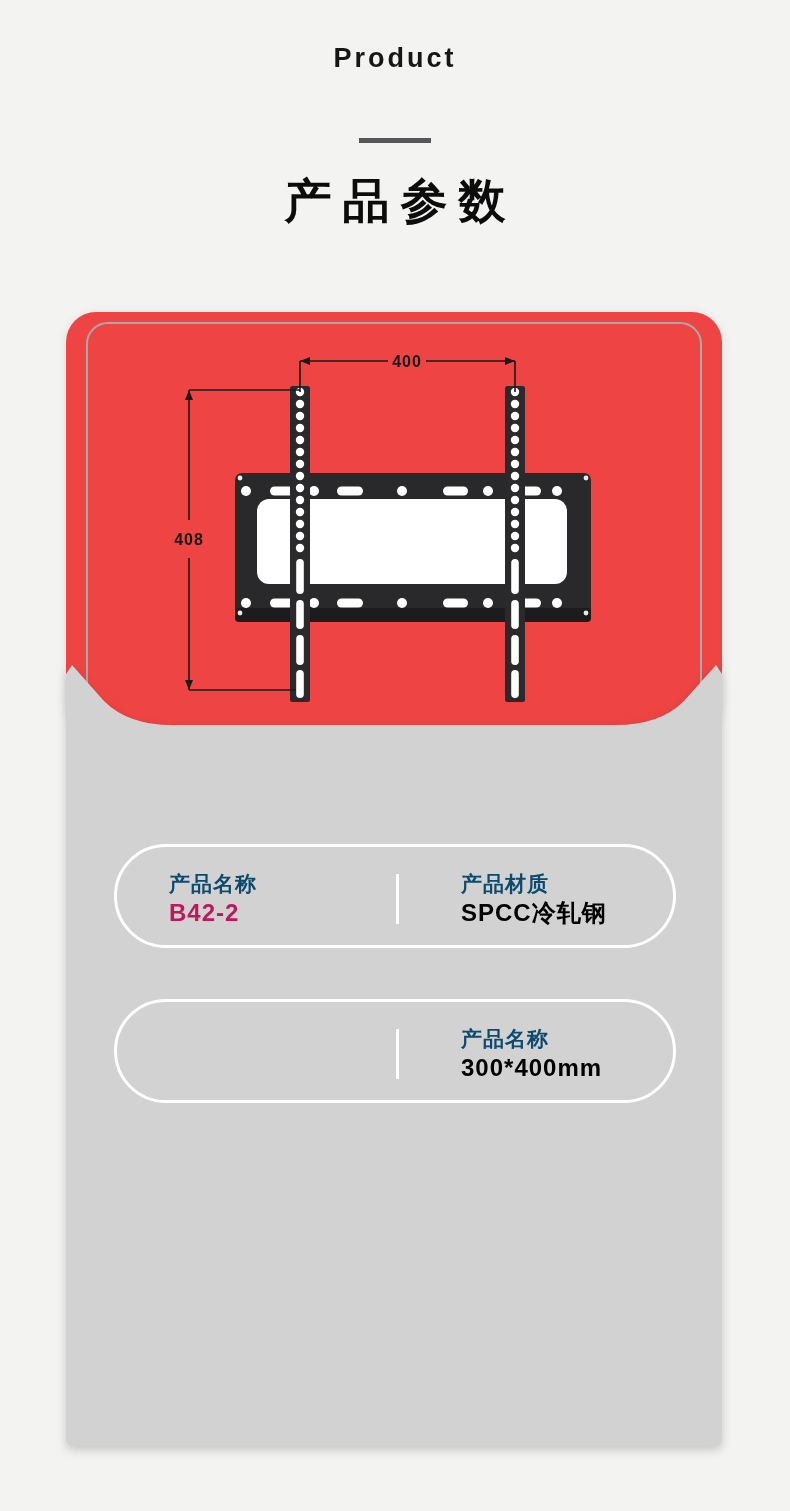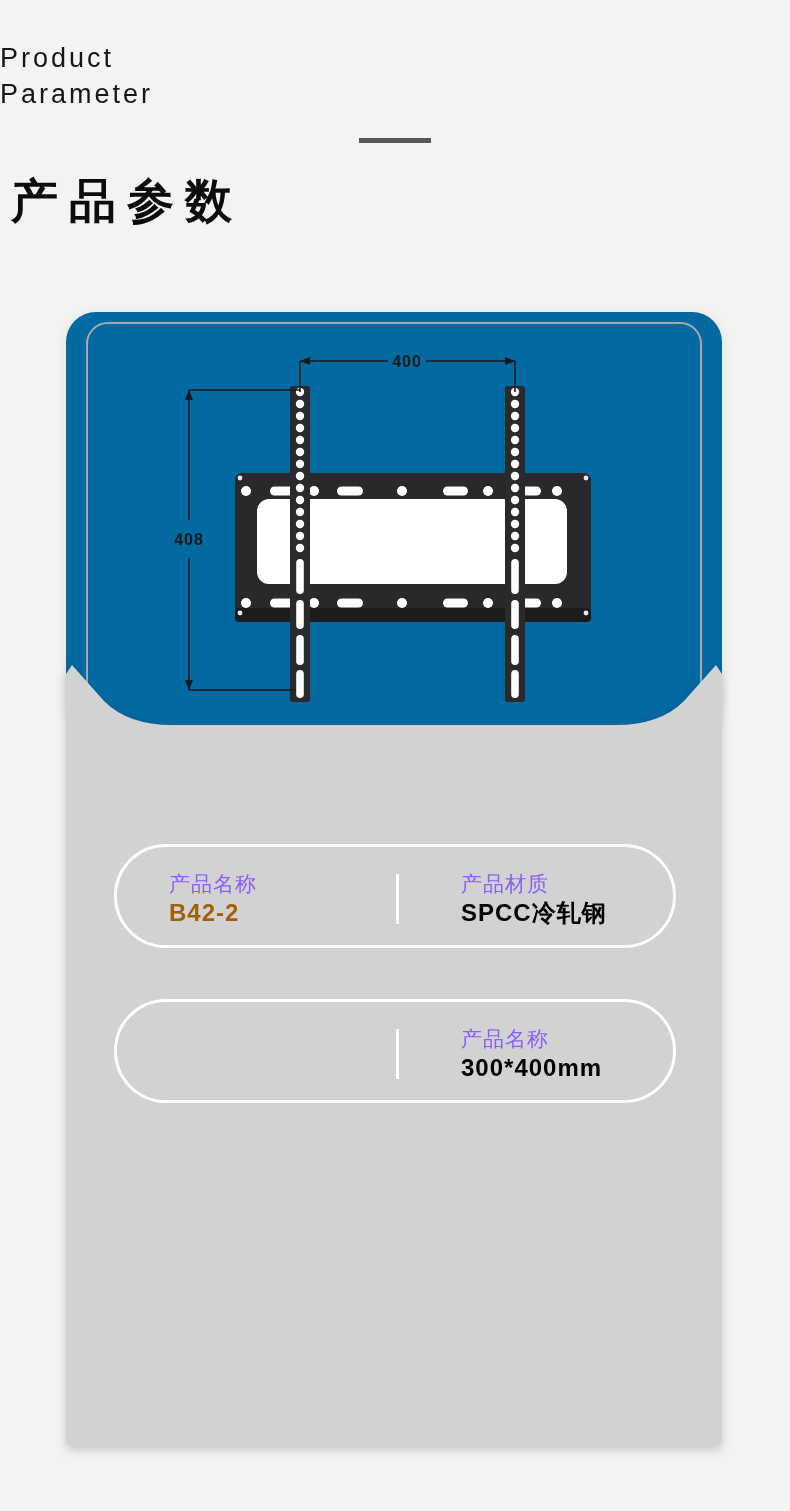--- a/index.html
+++ b/index.html
@@ -9,37 +9,37 @@
     background:#f3f3f2;
     font-family:"Liberation Sans","DejaVu Sans",sans-serif;
     position:relative;
     overflow:hidden;
   }
   .page { position:absolute; inset:0; }
 
   
   .title-en {
     position:absolute; top:40px; left:0; width:100%;
-    font-size:27px; font-weight:normal;
+    text-align:center; font-size:27px; font-weight:bold;
     letter-spacing:3px; line-height:36px; color:#161616;
   }
   .accent-bar {
     position:absolute; top:138px; left:359px;
     width:72px; height:5px; background:#57575a;
   }
   .title-zh {
     position:absolute; top:172px; left:0; width:100%;
-    font-size:47px; font-weight:bold;
+    text-align:center; font-size:47px; font-weight:bold;
     letter-spacing:11px; text-indent:11px; color:#0c0c0c; line-height:58px;
   }
 
   
   .product-card {
     position:absolute; left:66px; top:312px; width:656px; height:415px;
-    background:#0369a1; border-radius:30px 30px 24px 24px;
+    background:#ef4444; border-radius:30px 30px 24px 24px;
     box-shadow:0 2px 12px rgba(0,0,0,.09);
     overflow:hidden; z-index:1;
   }
   .inner-frame {
     position:absolute; left:20px; top:10px; width:616px; height:560px;
     border:2px solid #a9a9a9; border-radius:22px;
   }
   .diagram { position:absolute; left:0; top:0; width:656px; height:415px; }
 
   
@@ -58,42 +58,41 @@
     border:3px solid #ffffff; border-radius:52px;
   }
   .cell { position:absolute; top:23px; }
   .cell-left  { left:52px; }
   .cell-right { left:344px; }
   .pill-divider {
     position:absolute; left:279px; top:27px; width:3px; height:50px;
     background:#ffffff;
   }
   .spec-label {
-    font-size:21px; font-weight:normal; line-height:27px;
-    color:#8b5cf6; letter-spacing:1px;
+    font-size:21px; font-weight:bold; line-height:27px;
+    color:#0c4a6e; letter-spacing:1px;
   }
   .spec-value {
     font-size:24px; font-weight:bold; line-height:31px; letter-spacing:1px;
   }
-  .value--dark  { color:#a16207; }
+  .value--dark  { color:#be185d; }
   .value--light { color:#000000; }
 
   .dim-text {
     font-family:"Liberation Sans","DejaVu Sans",sans-serif;
     font-size:16px; font-weight:bold; fill:#1a1a1a; letter-spacing:1px;
   }
 </style>
 </head>
 <body>
 
 <div class="page">
 
   <div class="title-en">
     <div>Product</div>
-    <div>Parameter</div>
   </div>
   <div class="accent-bar"></div>
   <h1 class="title-zh">产品参数</h1>
 
   <div class="product-card">
     <div class="inner-frame"></div>
 
     <svg class="diagram" viewBox="66 312 656 415">
       <defs>
         <g id="railCol">

